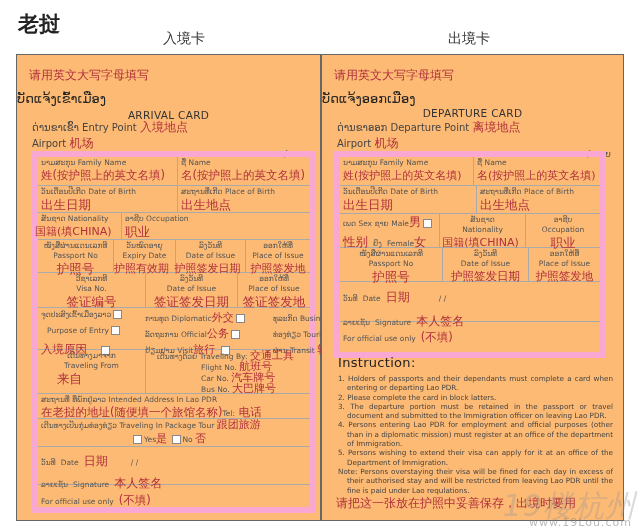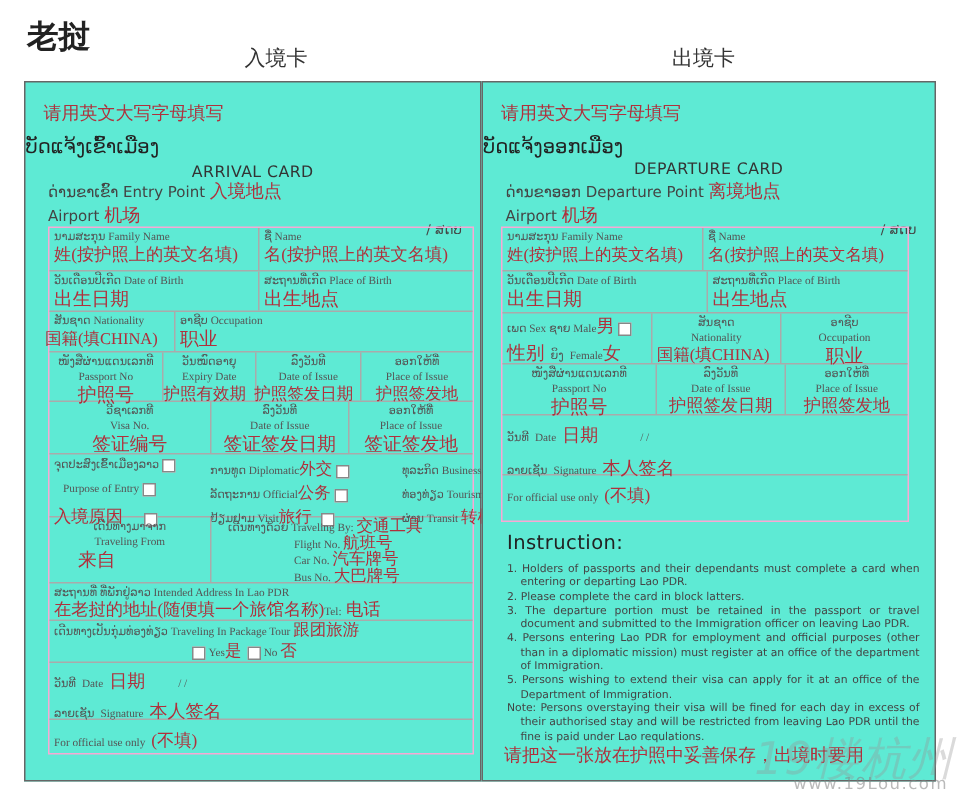--- a/index.html
+++ b/index.html
@@ -4,33 +4,33 @@
   <style>
     * { box-sizing: border-box; margin: 0; padding: 0; }
     body {
       width: 640px; height: 529px; background: #ffffff; position: relative; overflow: hidden;
       font-family: "DejaVu Sans", sans-serif; color: #333;
     }
     .red { color: #b0303c; }
     .page-title { position: absolute; left: 18px; top: 10px; font-size: 21px; font-weight: bold; color: #222; }
     .card-caption { position: absolute; top: 30px; font-size: 14px; color: #333; }
     .card {
-      position: absolute; top: 54px; border: 1px solid #666; background: #5eead4;
+      position: absolute; top: 54px; border: 1px solid #666; background: #fdba74;
     }
     #arrival { left: 16px; width: 305px; height: 467px; }
     #departure { left: 321px; width: 303px; height: 467px; border-left: 1px solid #666; }
     .hint { position: absolute; left: 12px; top: 12px; font-size: 12px; }
     .lao-title { position: absolute; width: 100%; text-align: left; font-size: 13px; color: #222; }
     .en-title { position: absolute; width: 100%; text-align: center; font-size: 10.5px; color: #333; letter-spacing: .3px; }
     .entry-line { position: absolute; left: 15px; font-size: 10px; color: #444; }
     .entry-line .red { font-size: 12px; }
     .airport-line { position: absolute; left: 15px; right: 12px; font-size: 10px; color: #444; }
     .airport-line .red { font-size: 12px; }
     .airport-line .right { position: absolute; right: 0; top: 14px; font-size: 9px; }
-    .form { position: absolute; left: 15px; border: 1px solid #f9a8d4; font-family: Liberation Serif, serif; }
+    .form { position: absolute; left: 15px; border: 6px solid #f9a8d4; }
     .row { display: flex; border-bottom: 1px solid #aaa; position: relative; }
     .row:last-child { border-bottom: none; }
     .cell { border-right: 1px solid #aaa; padding: 1px 3px; position: relative; }
     .cell:last-child { border-right: none; }
     .lbl { font-size: 7.5px; color: #555; line-height: 10px; white-space: nowrap; }
     .val { font-size: 12.5px; line-height: 15px; white-space: nowrap; }
     .center { text-align: center; }
     .cbox { display: inline-block; width: 9px; height: 9px; border: 1px solid #888; vertical-align: middle; margin: 0 2px; background: #fff; }
     .purpose-grid { display: grid; grid-template-columns: 104px 128px 1fr; row-gap: 1px; }
     .sm { font-size: 7.5px; color: #555; white-space: nowrap; }

